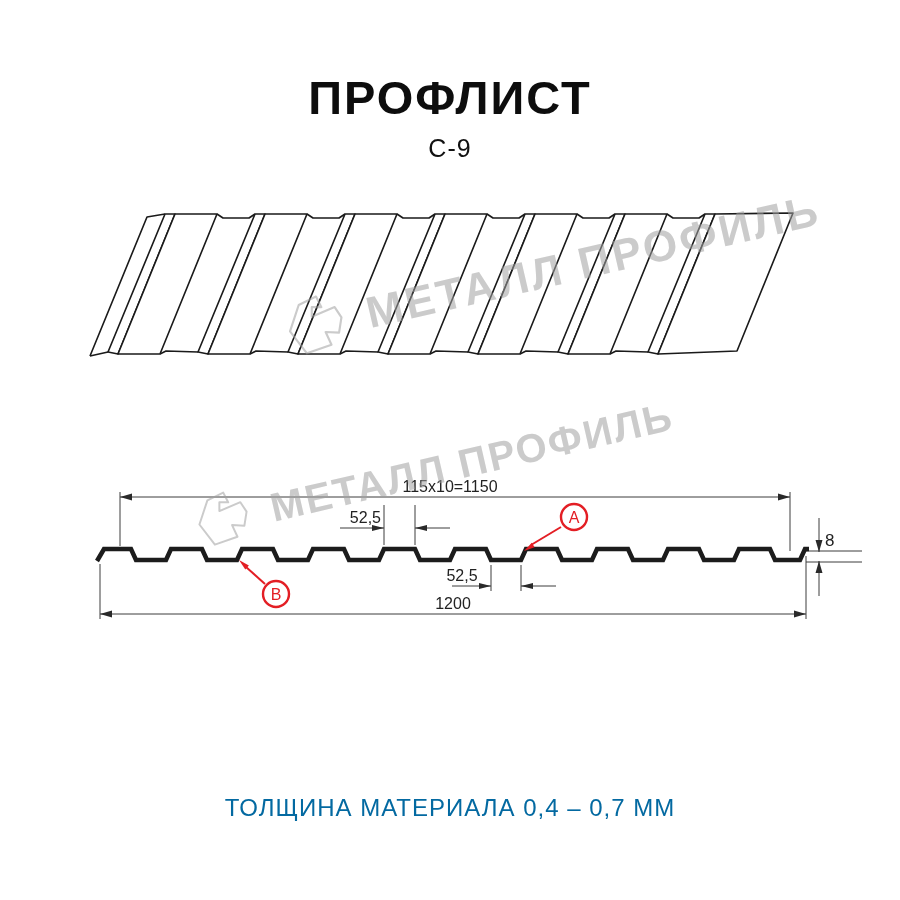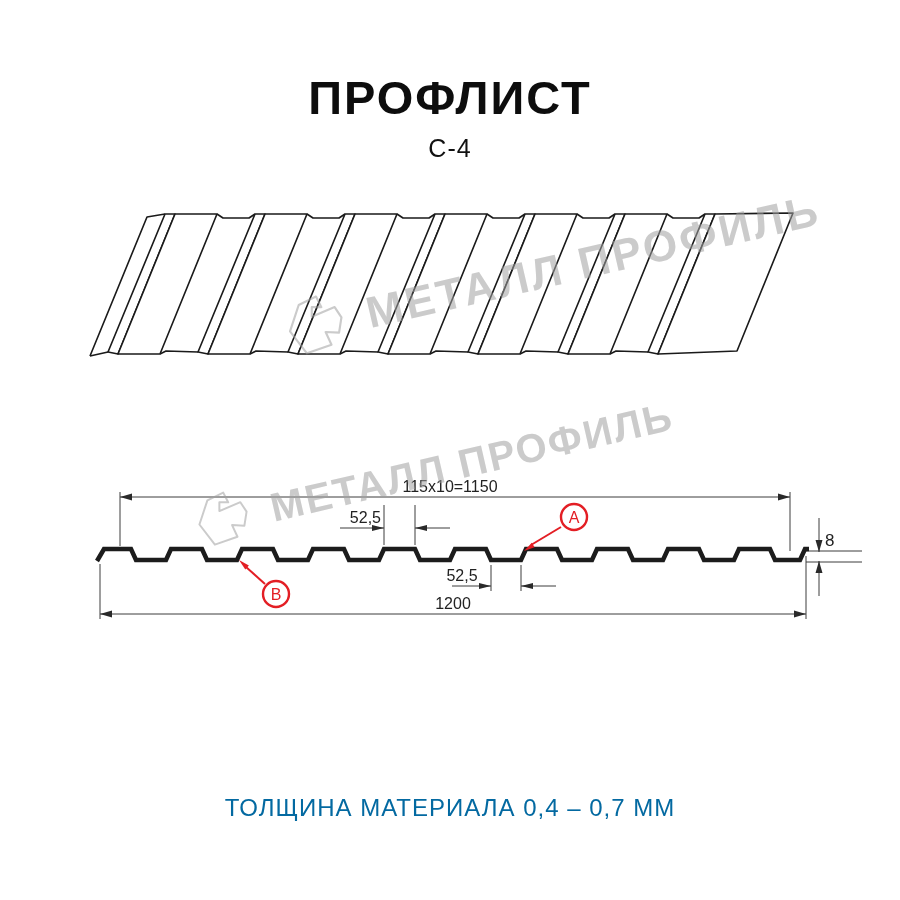--- a/index.html
+++ b/index.html
@@ -19,21 +19,21 @@
   #wm-3d{left:283px;top:300px;font-size:44px;letter-spacing:3px;}
   #wm-section{left:193px;top:496px;font-size:40px;letter-spacing:2px;}
   .wm svg{flex:0 0 auto;}
 </style>
 </head>
 <body>
 
 <div class="page">
 
   <div class="title">ПРОФЛИСТ</div>
-  <div class="subtitle">С-4</div>
+  <div class="subtitle">С-9</div>
 
   <svg class="drawing" width="900" height="900" viewBox="0 0 900 900">
 
     <g stroke="#1a1a1a" stroke-width="1.6" fill="none" stroke-linejoin="round">
 
       <polyline points="90,356 147,217 165,214"></polyline>
       <line x1="90" y1="356" x2="108" y2="352"></line>
 
       <g>
         <polyline points="160,354 166,351 198,352"></polyline>

